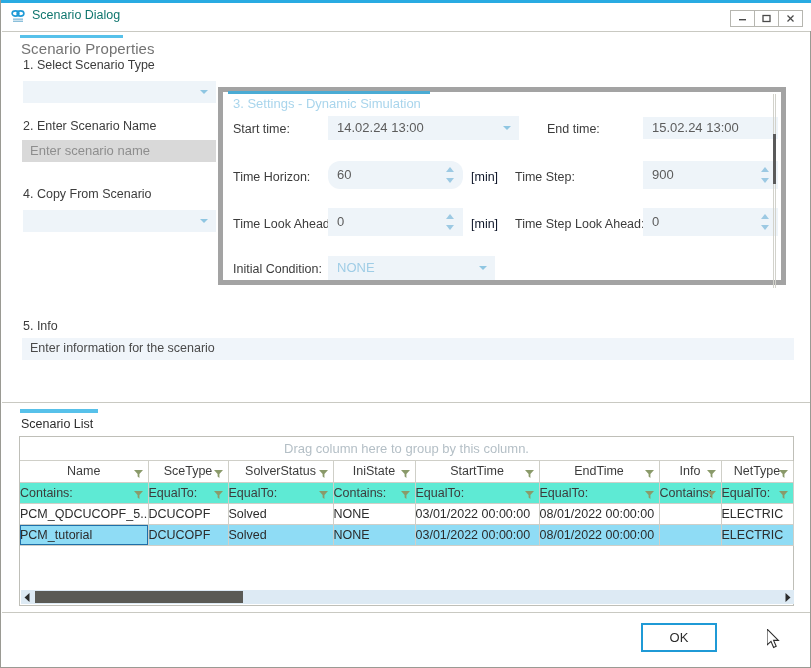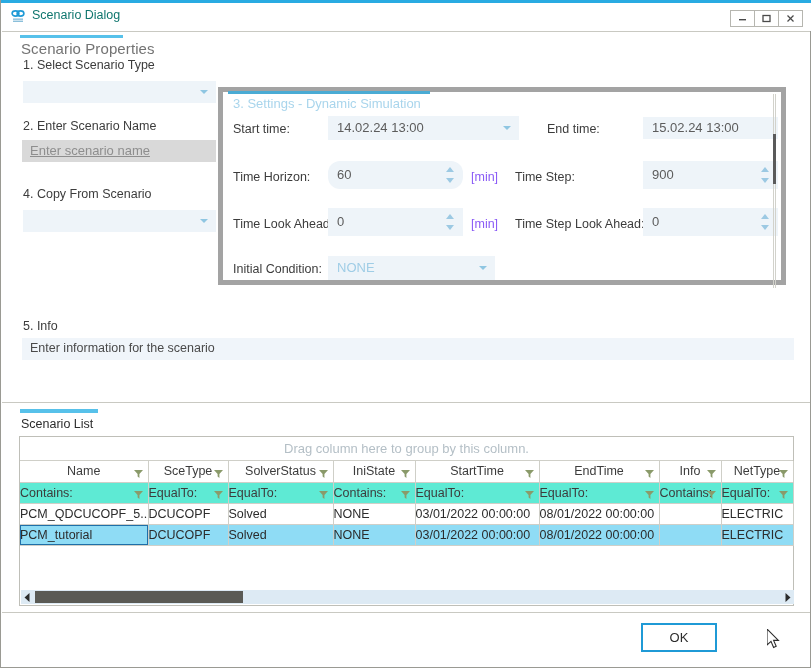--- a/index.html
+++ b/index.html
@@ -97,21 +97,21 @@
     font-size: 13px;
     color: #9fcde6;
   }
   .textinput-disabled {
     position: absolute;
     background: #d9d9d9;
     height: 22px;
   }
   .textinput-disabled span {
     position: absolute; left: 8px; top: 3px;
-    font-size: 13px; color: #8e8e8e; text-decoration: underline;
+    font-size: 13px; color: #8e8e8e;
   }
   .infoinput {
     position: absolute;
     background: #f0f5fa;
     height: 22px;
   }
   .infoinput span {
     position: absolute; left: 8px; top: 3px;
     font-size: 12.5px; color: #4a4a4a;
   }
@@ -186,21 +186,21 @@
   }
   .dt-field .arrow {
     position: absolute; right: 8px; top: 10px;
     width: 0; height: 0;
     border-left: 4px solid transparent;
     border-right: 4px solid transparent;
     border-top: 4px solid #8fc6e2;
   }
   .unit {
     position: absolute;
-    font-size: 12.5px; color: #8b5cf6;
+    font-size: 12.5px; color: #0f172a;
   }
 
   
   .lower {
     position: absolute; left: 1px; top: 404px;
     width: 808px; height: 208px;
     background: #ffffff;
   }
   .list-tabbar {
     position: absolute; left: 18px; top: 5px;

